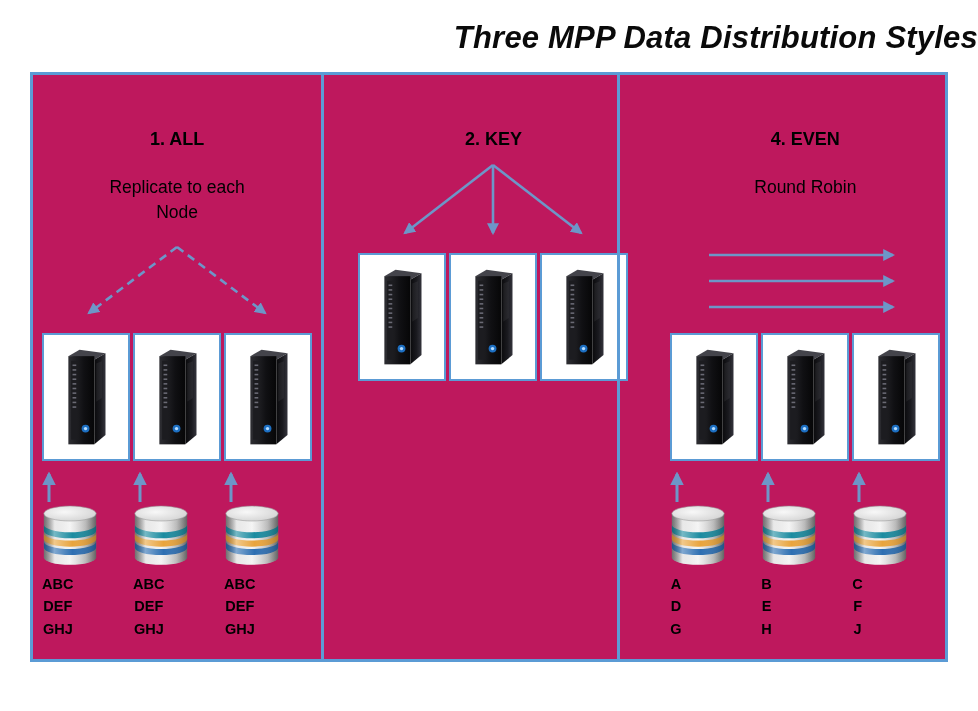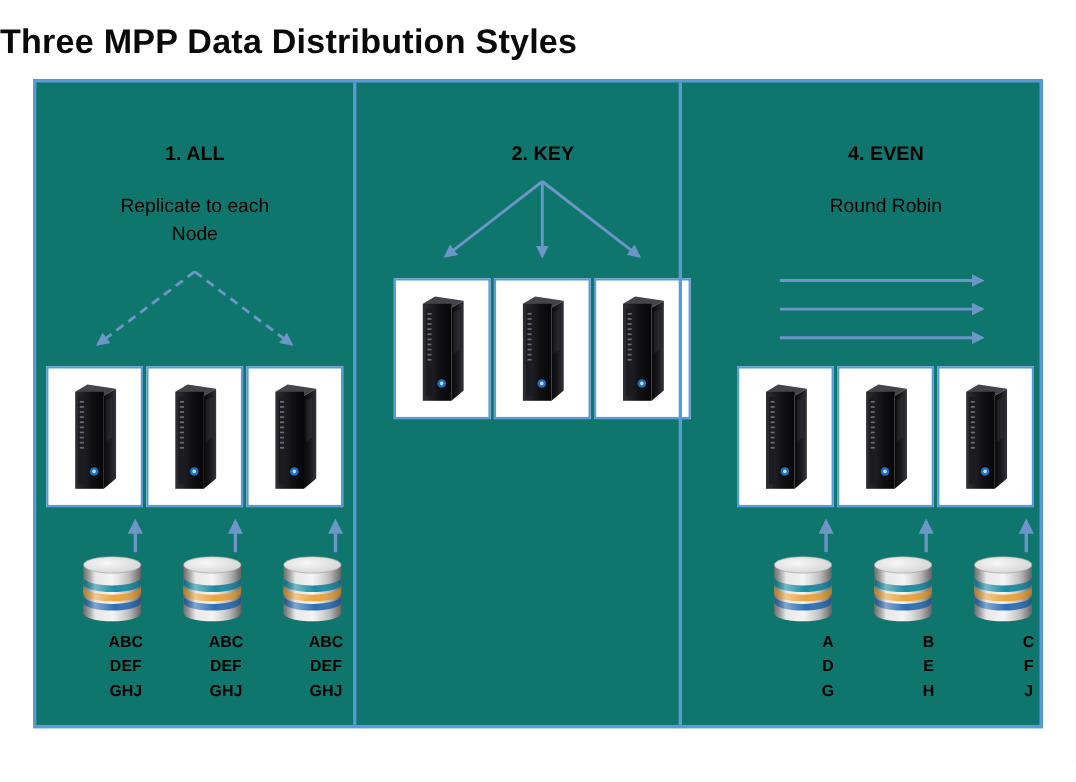--- a/index.html
+++ b/index.html
@@ -6,34 +6,35 @@
   html, body {
     width: 978px; height: 711px;
     background: #ffffff;
     font-family: "Liberation Sans", sans-serif;
     color: #000;
     overflow: hidden;
   }
   .page { width: 978px; height: 711px; position: relative; }
 
   .title {
-    text-align: left;
+    text-align: right;
     padding-top: 20px;
     font-size: 31px;
     font-weight: bold;
     color: #0a0a0a;
     letter-spacing: 0.2px;
+    font-style: italic;
   }
 
   .figure {
     display: flex;
     margin: 16px 30px 0;
     height: 590px;
     border: 3px solid var(--c-panel_border, #5b9bd5);
-    background: #0f766e;
+    background: #be185d;
   }
 
   .panel {
     display: flex;
     flex-direction: column;
     align-items: center;
     min-width: 0;
   }
   .panel + .panel { border-left: 3px solid var(--c-panel_border, #5b9bd5); padding-left: 46px; }
   .panel-all  { flex: 325; }
@@ -81,21 +82,21 @@
     background: #fff;
     display: flex; align-items: center; justify-content: center;
   }
   .server-svg { width: 52px; height: 104px; }
 
   .db-row { display: flex; gap: 3px; margin-top: 2px; }
   .db-col {
     width: 88px;
     display: flex;
     flex-direction: column;
-    align-items: flex-end;
+    align-items: flex-start;
   }
   .up-svg { width: 14px; height: 38px; }
   .up-line {
     stroke: var(--c-arrow, #6d96c8);
     stroke-width: 3;
     fill: none;
   }
   .db-svg { width: 56px; height: 62px; margin-top: 1px; }
   .db-label {
     margin-top: 7px;

